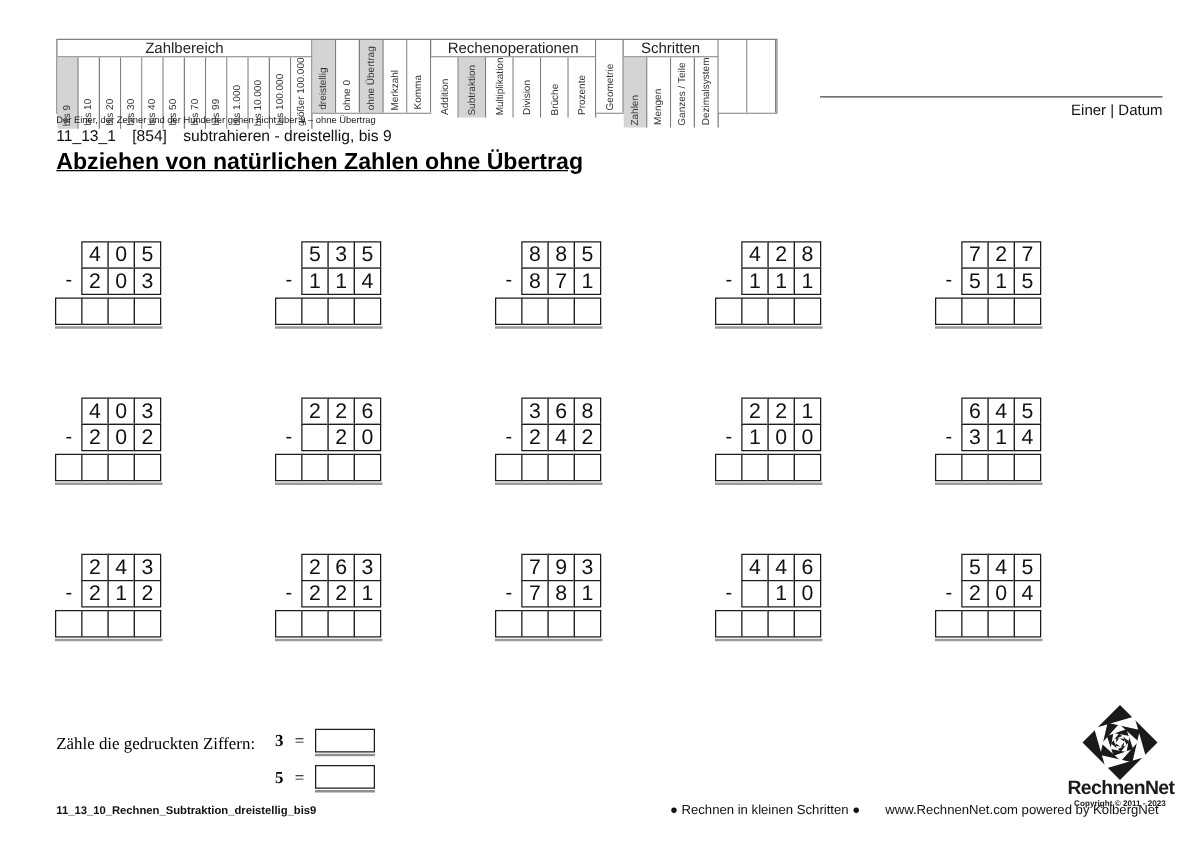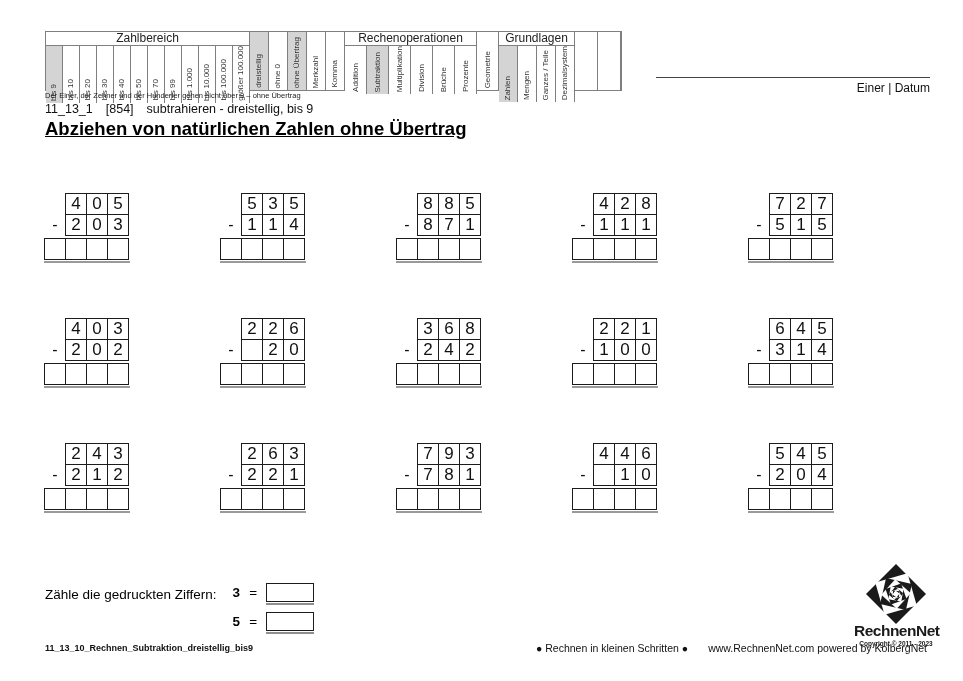--- a/index.html
+++ b/index.html
@@ -56,21 +56,21 @@
   .minus{display:flex;align-items:center;justify-content:center;font-size:16px;color:#111;}
   .pc{
     width:22px;height:22px;box-sizing:border-box;border:1px solid #1c1c1c;
     display:flex;align-items:center;justify-content:center;
     font-size:17px;color:#111;background:#fff;margin-left:-1px;
   }
   .prow .pc:first-child{margin-left:0;}
   .prow.r1 .pc.d0,.prow.r2 .pc.d0{margin-left:-1px;}
   .dunder{height:2px;background:#9a9a9a;margin-top:1px;width:86px;}
   
-  .task{position:absolute;left:45px;top:583px;display:flex;align-items:flex-start;}
+  .task{position:absolute;left:45px;top:583px;display:flex;align-items:flex-start;font-family:Liberation Serif, serif;}
   .task-label{font-size:13.5px;margin-top:4px;color:#000;}
   .task-rows{margin-left:16px;display:flex;flex-direction:column;gap:10px;}
   .task-row{display:flex;align-items:center;gap:9px;}
   .task-digit{font-weight:bold;font-size:13.5px;color:#000;}
   .task-eq{font-size:13.5px;color:#000;}
   .task-box{width:46px;height:17px;border:1px solid #1c1c1c;position:relative;background:#fff;}
   .task-box::after{
     content:'';position:absolute;left:-1px;right:-1px;bottom:-4px;height:2px;background:#8f8f8f;
   }
   
@@ -169,21 +169,21 @@
       </div>
     </div>
     <div class="seg seg3" style="padding-top: 0px;">
       <div class="seg-cells">
         <div class="hcell">
           <div class="vlabel">Geometrie</div>
         </div>
       </div>
     </div>
     <div class="seg seg4">
-      <div class="seg-title">Grundlagen</div>
+      <div class="seg-title">Schritten</div>
       <div class="seg-cells">
         <div class="hcell hl">
           <div class="vlabel">Zahlen</div>
         </div>
         <div class="hcell">
           <div class="vlabel">Mengen</div>
         </div>
         <div class="hcell">
           <div class="vlabel">Ganzes / Teile</div>
         </div>

